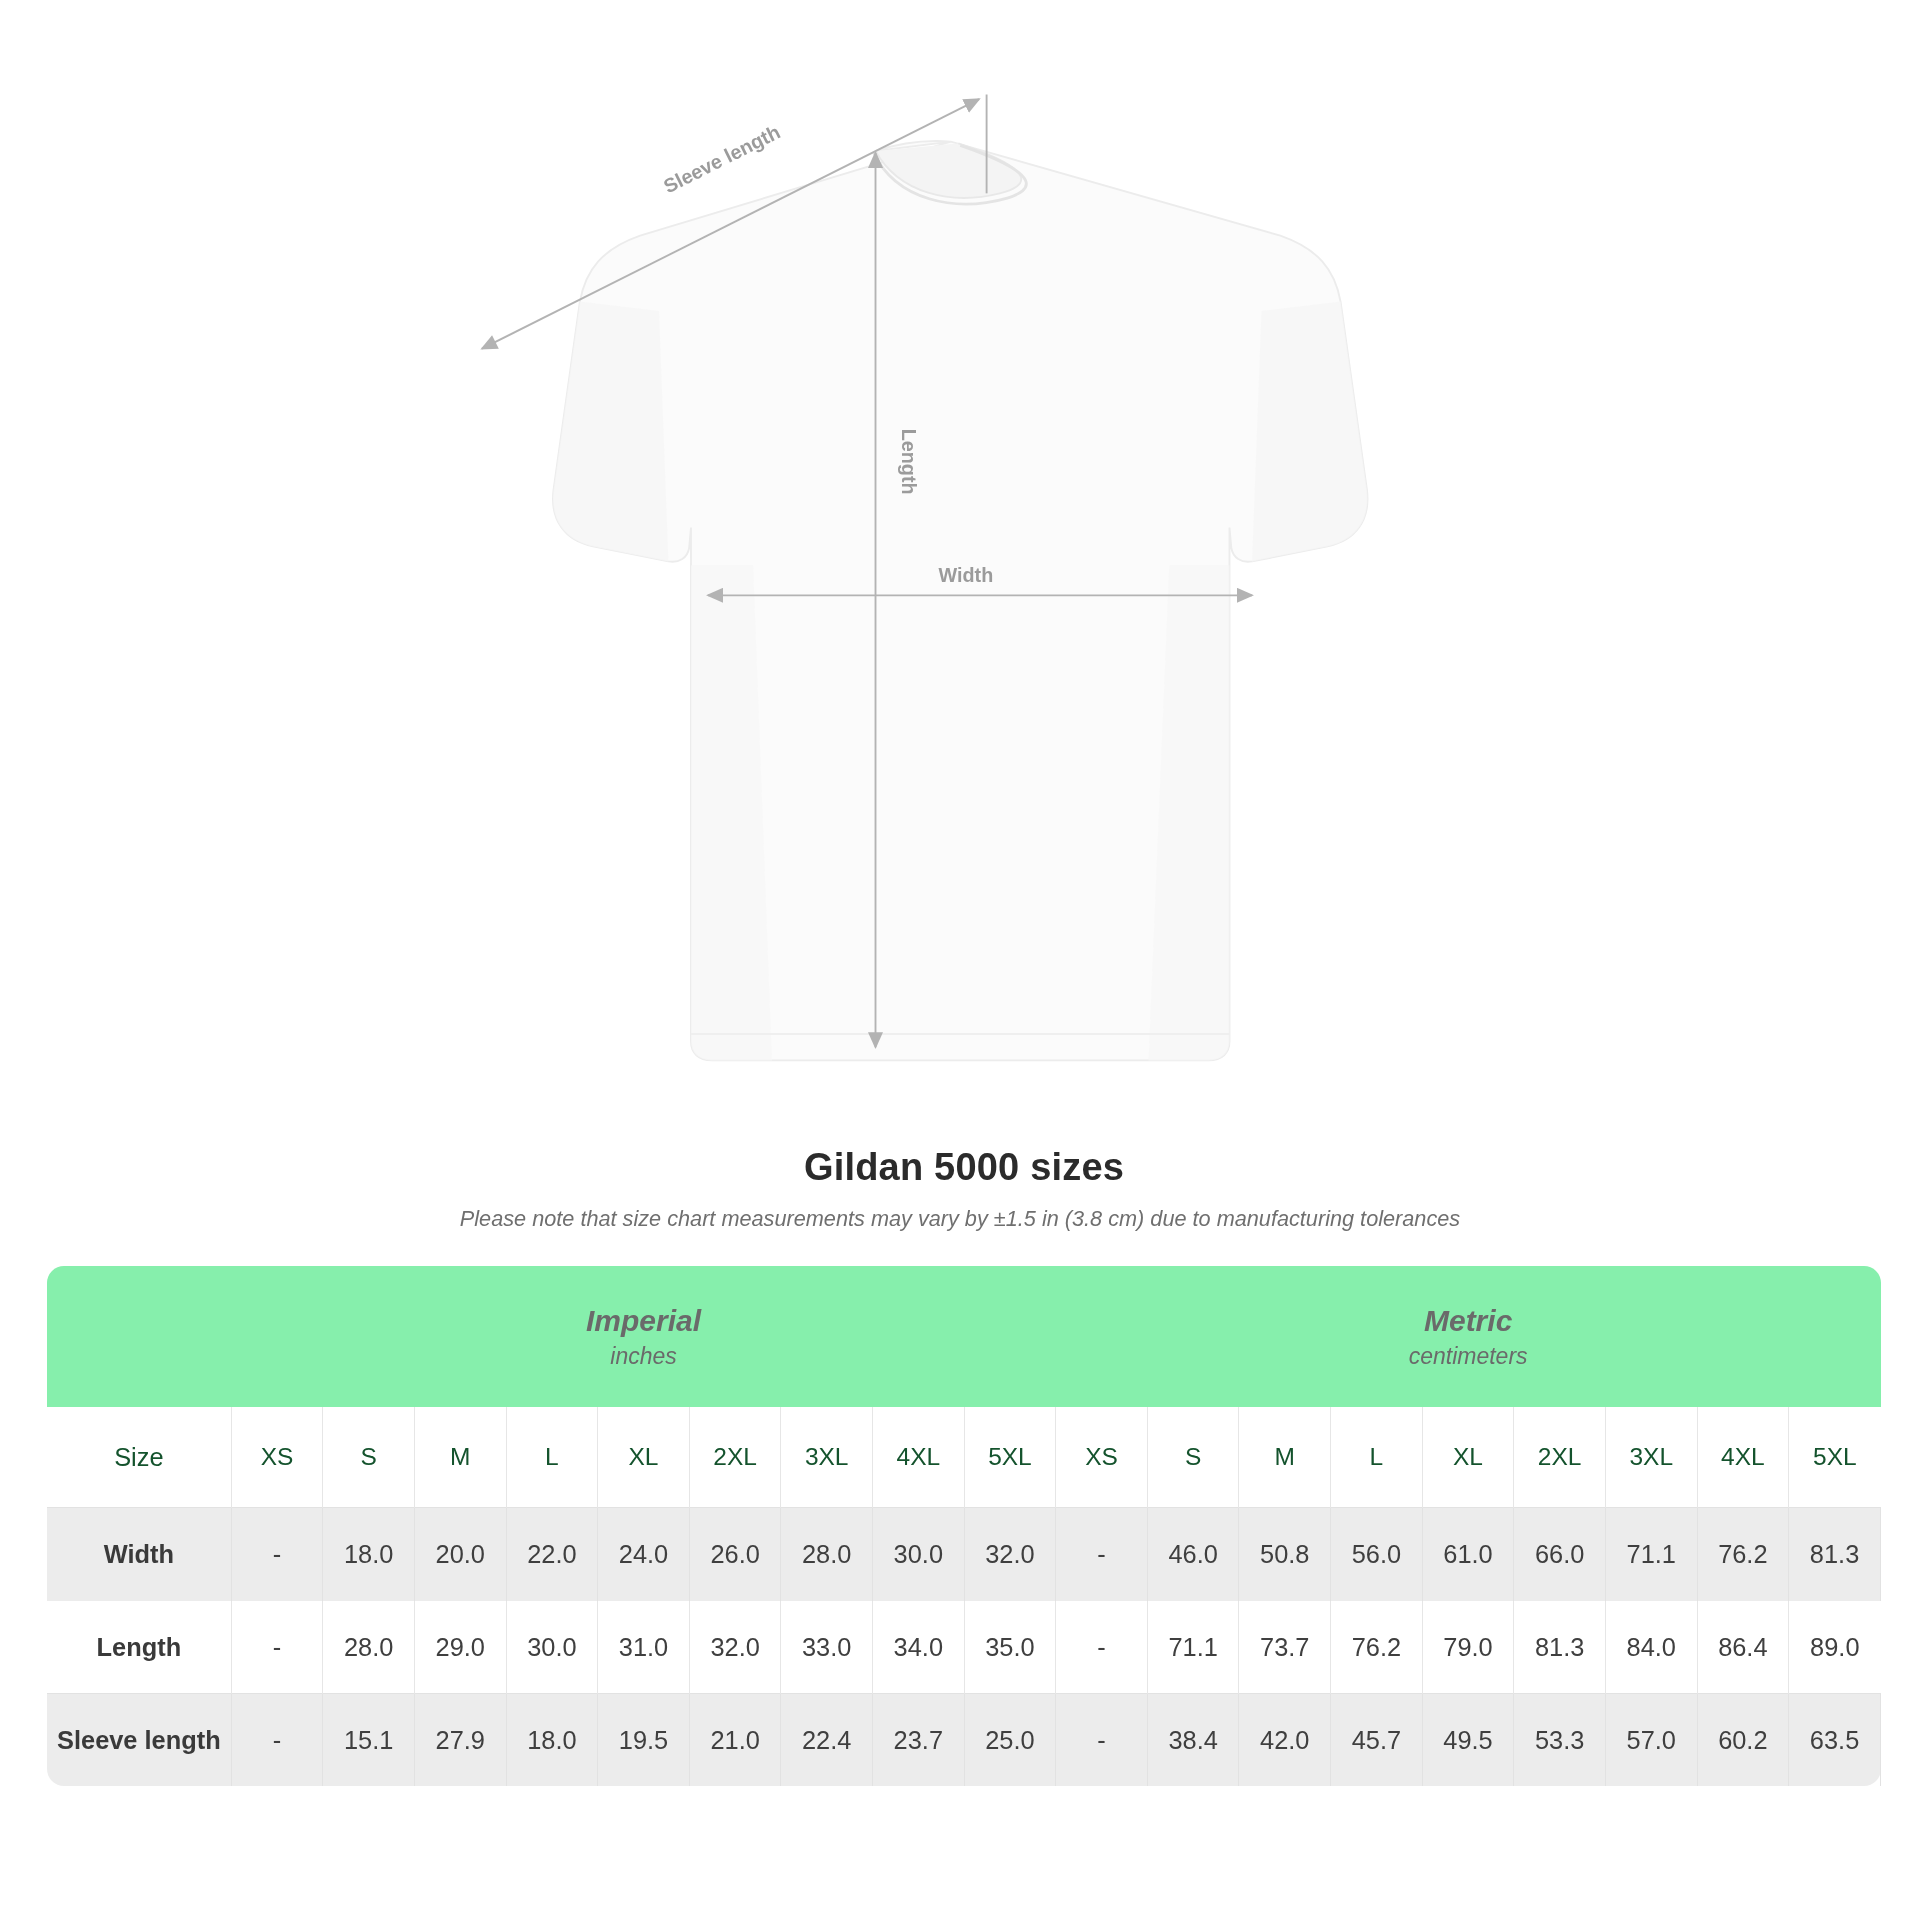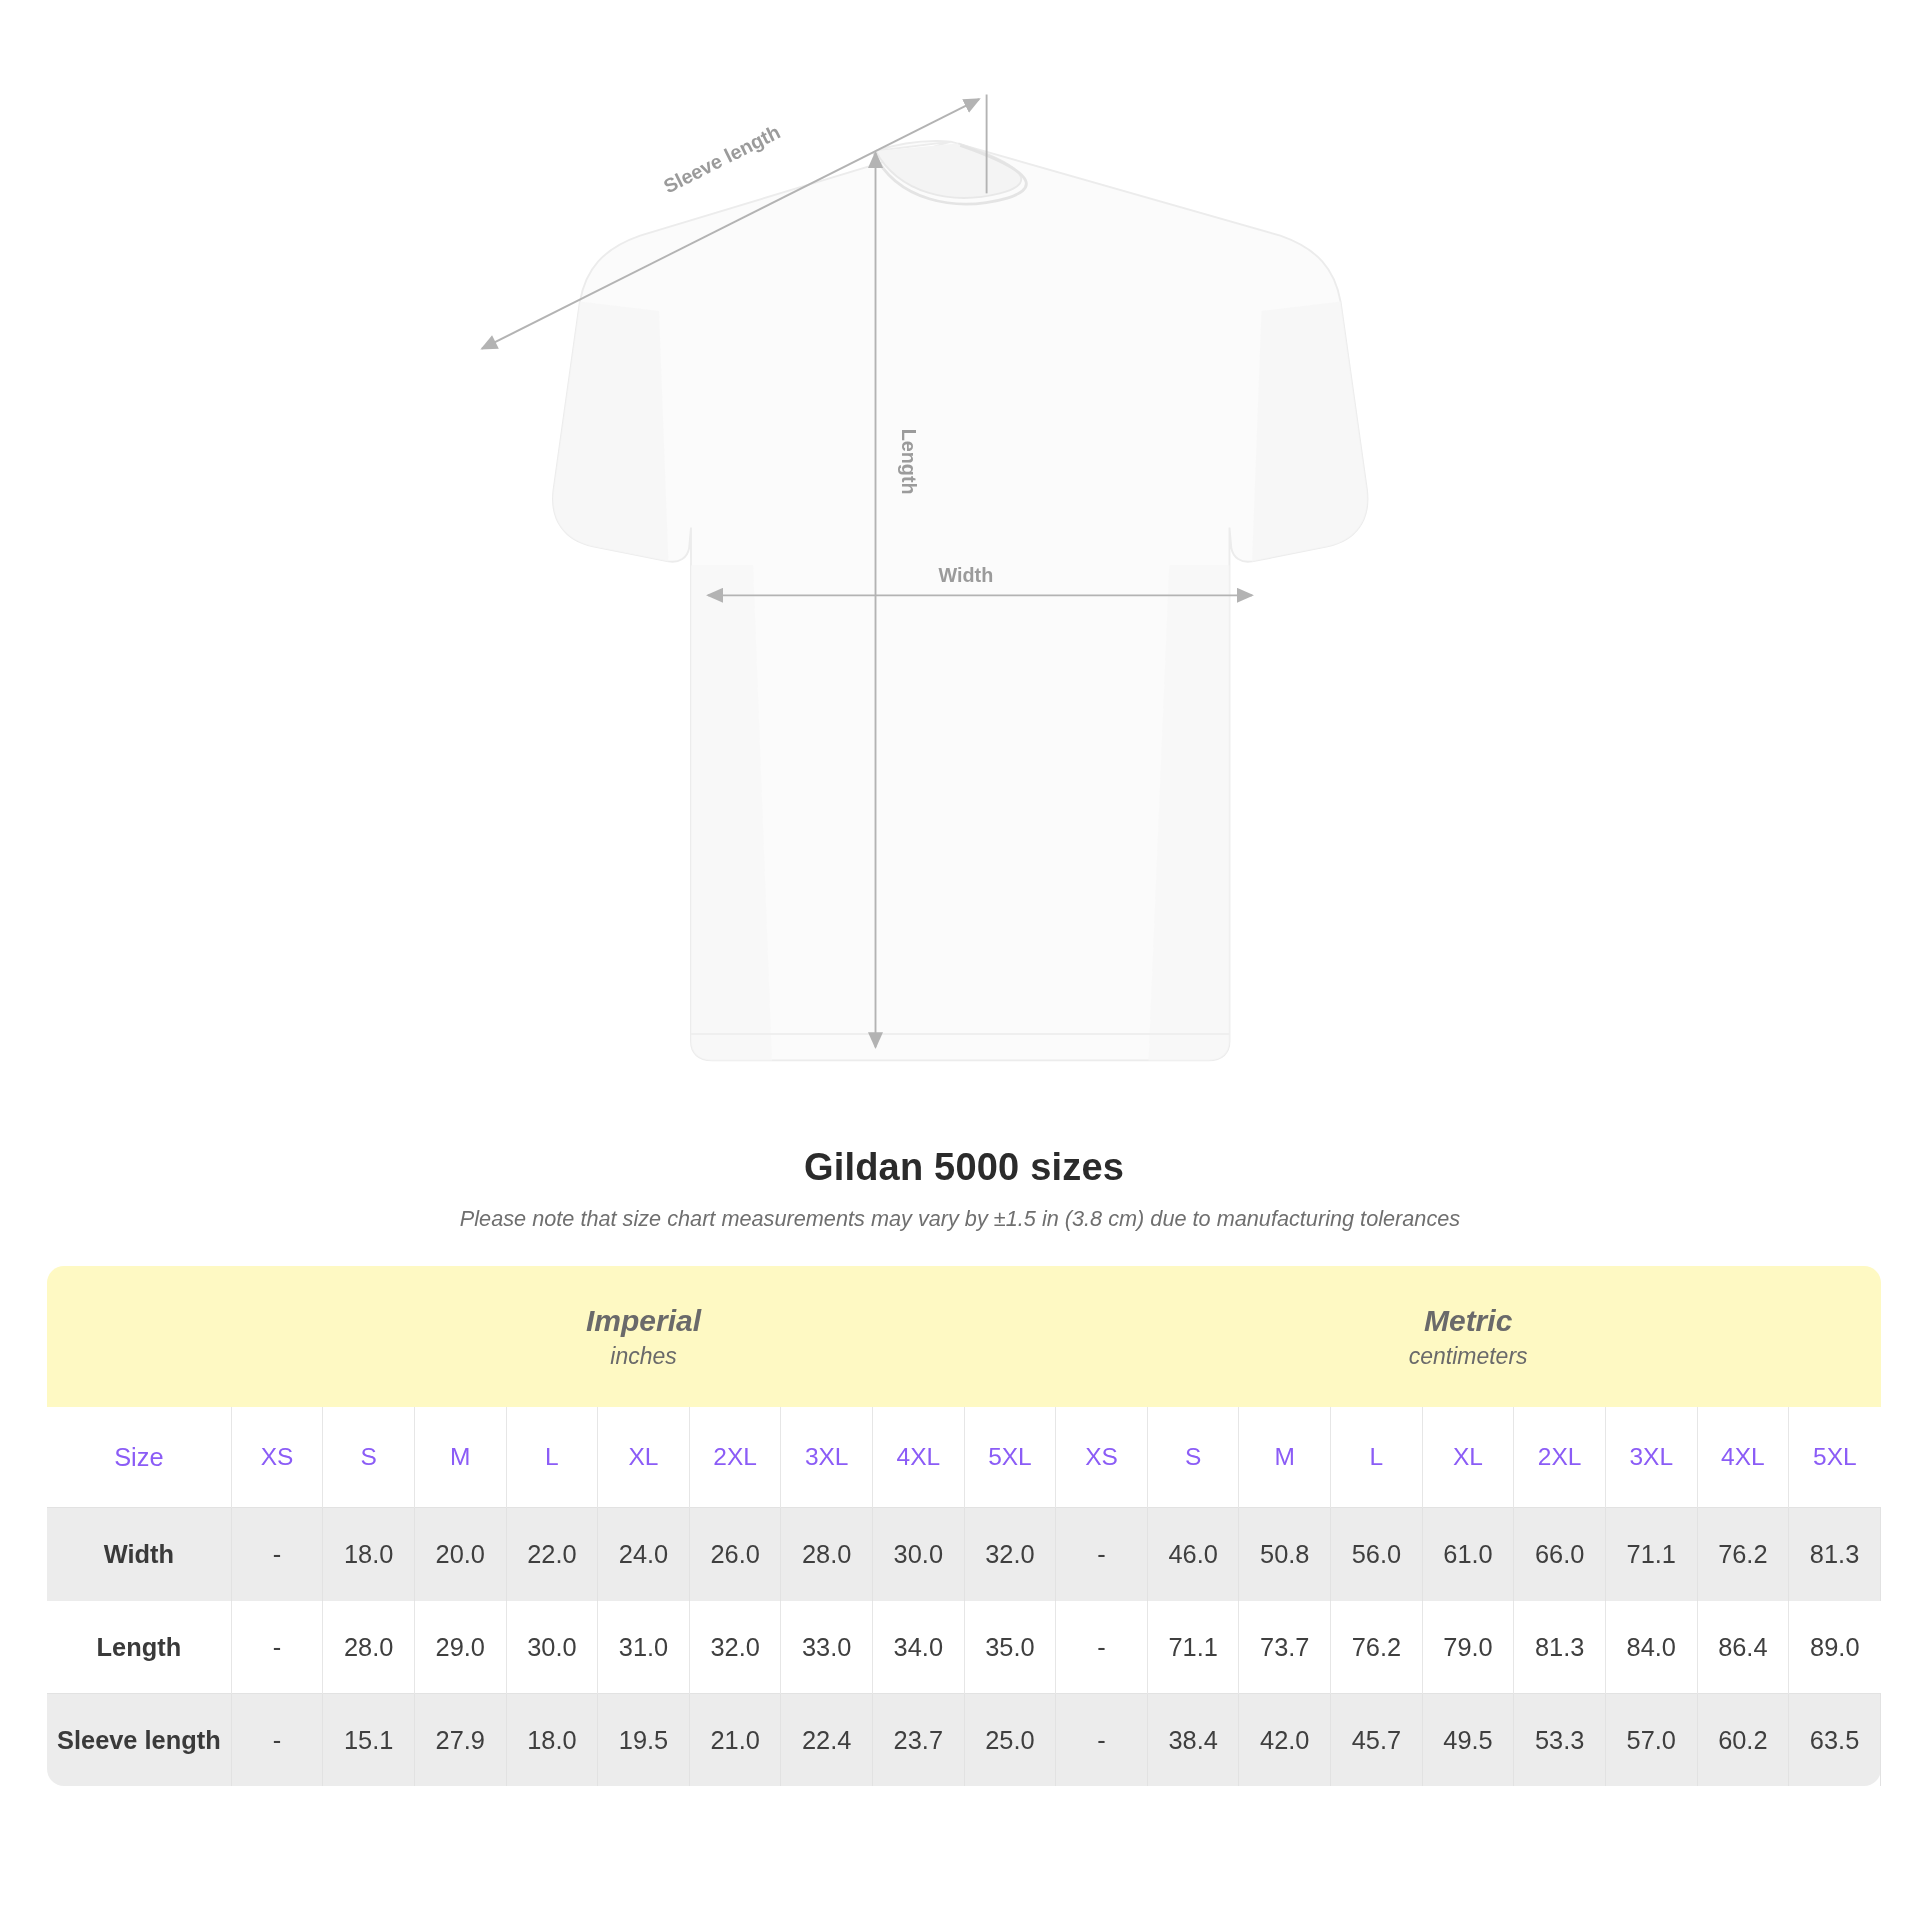--- a/index.html
+++ b/index.html
@@ -61,21 +61,21 @@
     table-layout: fixed;
     background: #ffffff;
   }
   table.size-table td, table.size-table th {
     text-align: center;
     vertical-align: middle;
     font-weight: normal;
   }
   
   .unit-row td {
-    background: #fef9c3;
+    background: #86efac;
     height: 141px;
     padding: 0;
   }
   .unit-row td.corner-left {
     border-top-left-radius: 17px;
   }
   .unit-row td.corner-right {
     border-top-right-radius: 17px;
   }
   .unit-name {
@@ -89,21 +89,21 @@
     font-size: 23px;
     font-style: italic;
     color: #6a6a6a;
     padding-top: 5.6px;
   }
   
   .head-row td {
     height: 98px;
     font-size: 24.5px;
     font-weight: bold;
-    color: #8b5cf6;
+    color: #14532d;
     background: #ffffff;
     border-right: 0.9px solid #e6e6e6;
   }
   .head-row td.rowlabel {
     font-size: 25.4px;
   }
   .head-row td.last {
     border-right: none;
   }
   

